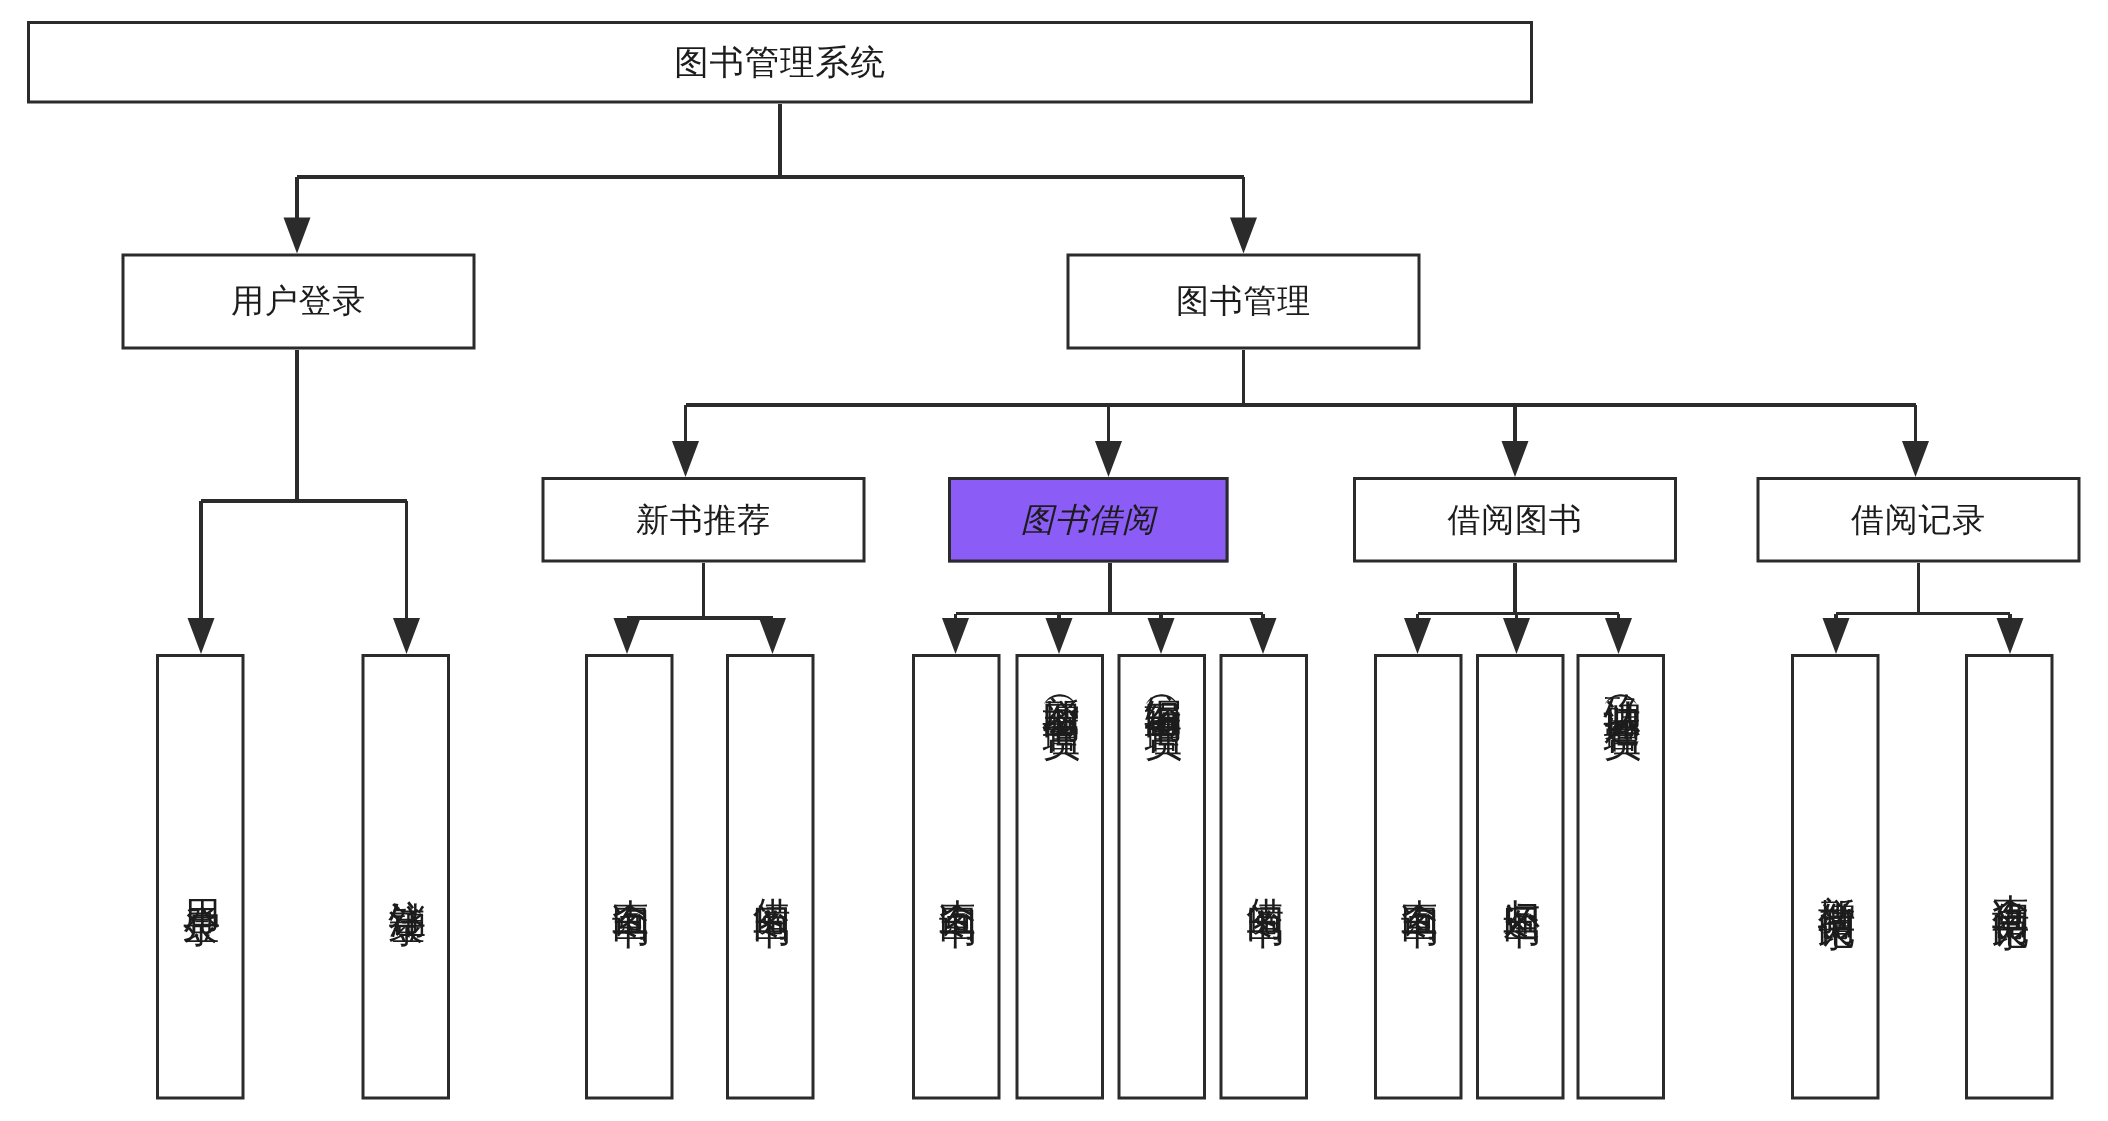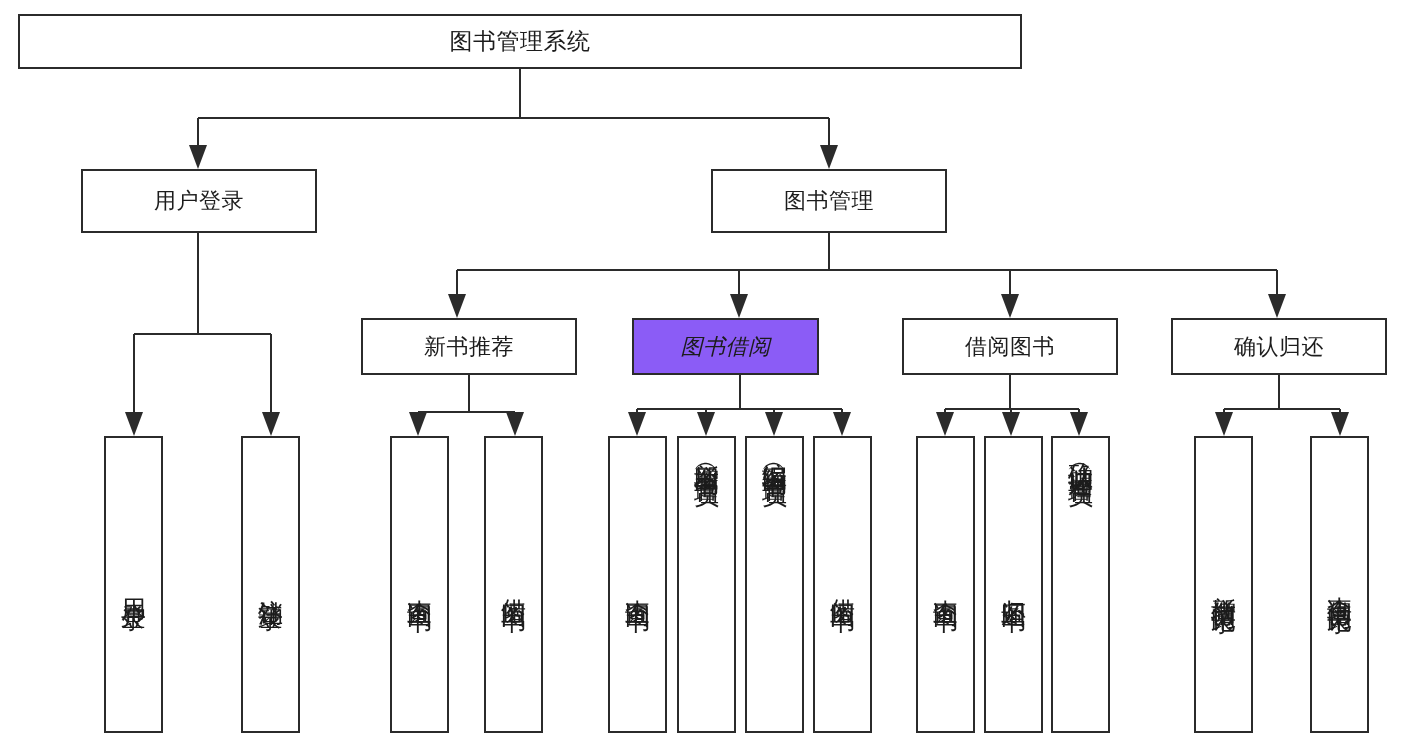--- a/index.html
+++ b/index.html
@@ -146,21 +146,21 @@
       <div class="node horizontal" style="left: 361px; top: 318px; width: 216px; height: 57px; border-color: rgb(43, 43, 43); background: rgb(255, 255, 255);">
         <span class="label" style="color: rgb(28, 28, 28);">新书推荐</span>
       </div>
       <div class="node horizontal" style="left: 632px; top: 318px; width: 187px; height: 57px; border-color: rgb(43, 43, 43); background: #8b5cf6; font-style: italic;">
         <span class="label" style="color: rgb(28, 28, 28);">图书借阅</span>
       </div>
       <div class="node horizontal" style="left: 902px; top: 318px; width: 216px; height: 57px; border-color: rgb(43, 43, 43); background: rgb(255, 255, 255);">
         <span class="label" style="color: rgb(28, 28, 28);">借阅图书</span>
       </div>
       <div class="node horizontal" style="left: 1171px; top: 318px; width: 216px; height: 57px; border-color: rgb(43, 43, 43); background: rgb(255, 255, 255);">
-        <span class="label" style="color: rgb(28, 28, 28);">确认归还</span>
+        <span class="label" style="color: rgb(28, 28, 28);">借阅记录</span>
       </div>
       <div class="node vertical centered" style="left: 104px; top: 436px; width: 59px; height: 297px; border-color: rgb(43, 43, 43); background: rgb(255, 255, 255);">
         <span class="label" style="color: rgb(28, 28, 28);">用户登录</span>
       </div>
       <div class="node vertical centered" style="left: 241px; top: 436px; width: 59px; height: 297px; border-color: rgb(43, 43, 43); background: rgb(255, 255, 255);">
         <span class="label" style="color: rgb(28, 28, 28);">注销登录</span>
       </div>
       <div class="node vertical centered" style="left: 390px; top: 436px; width: 59px; height: 297px; border-color: rgb(43, 43, 43); background: rgb(255, 255, 255);">
         <span class="label" style="color: rgb(28, 28, 28);">查询图书</span>
       </div>

